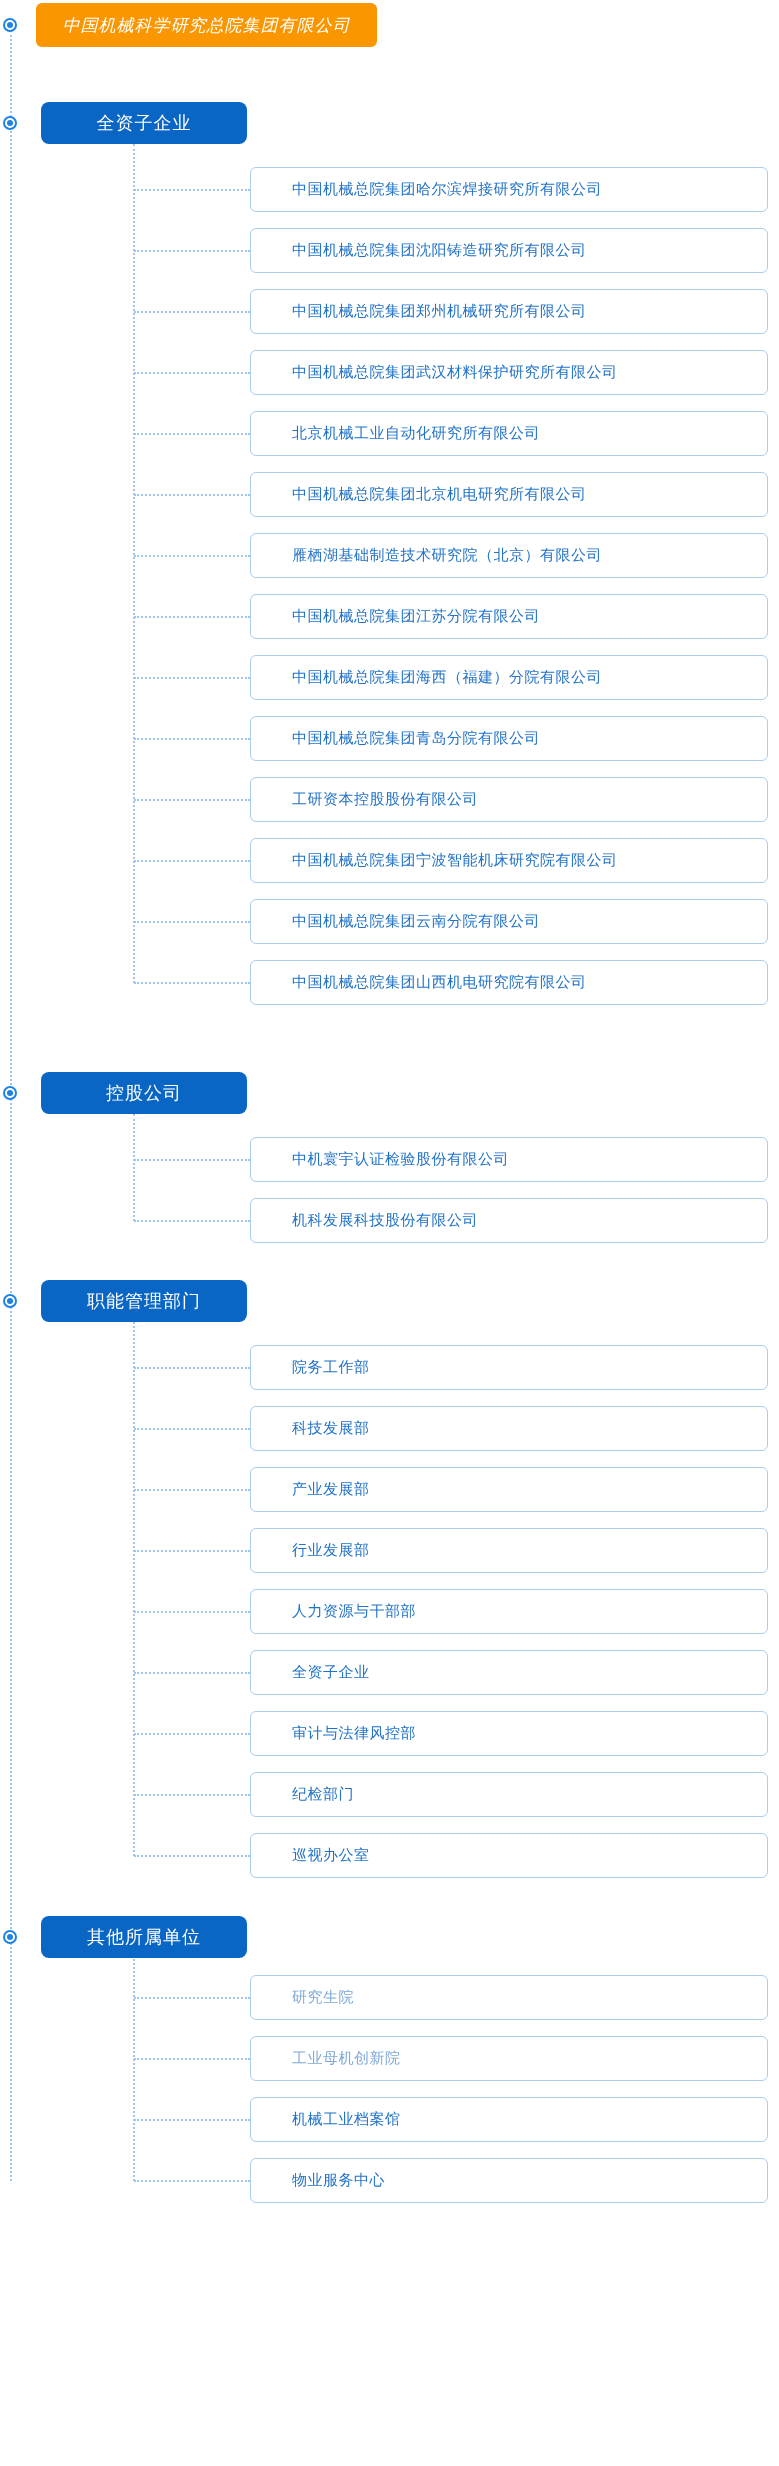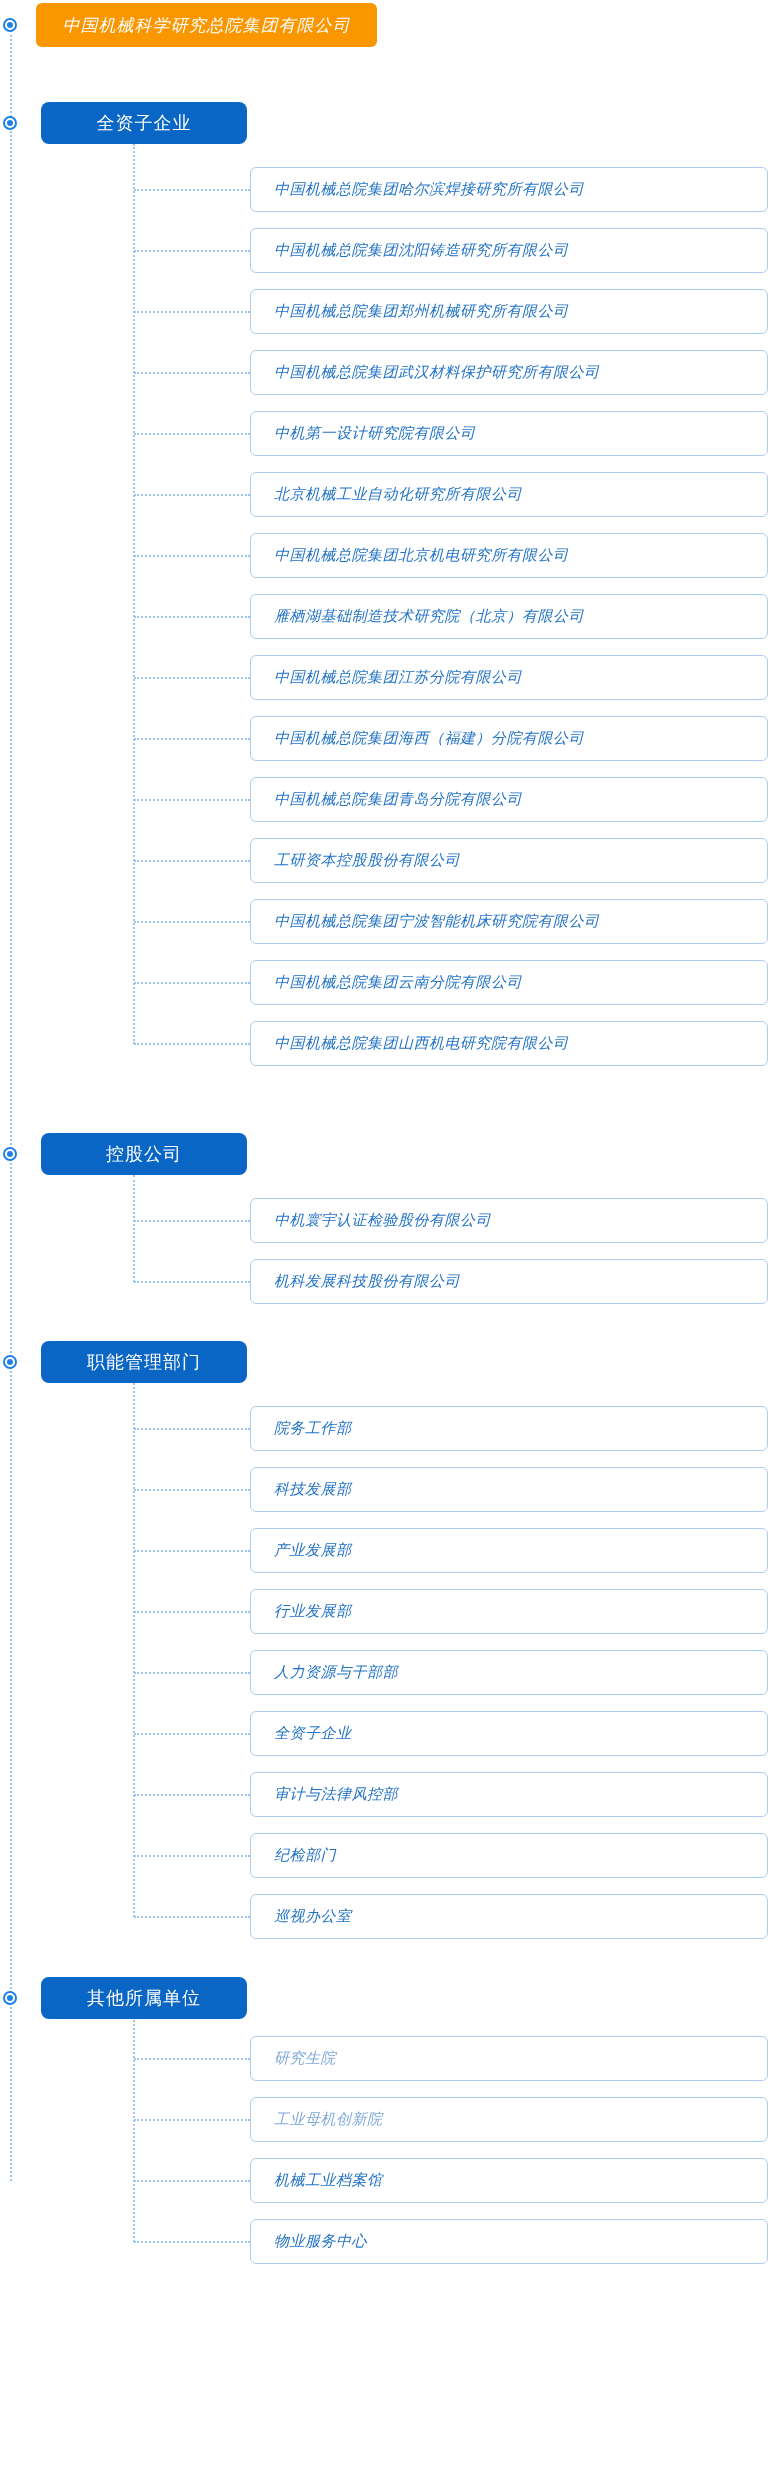--- a/index.html
+++ b/index.html
@@ -57,22 +57,22 @@
   #sections .section:nth-child(4) .items{margin-top:17px;}
   
   .items::before{
     content:"";position:absolute;left:-117px;top:-23px;bottom:22px;width:0;
     border-left:2px dotted var(--connector);
   }
   #sections .section:nth-child(4) .items::before{top:-36px;}
   .item{
     position:relative;width:518px;height:45px;background:#fff;
     border:1px solid var(--item-border);border-radius:6px;
-    display:flex;align-items:center;padding-left:23px;
-    color:var(--item-text);font-size:15px;letter-spacing:0.5px;cursor:pointer;font-style:italic;
+    display:flex;align-items:center;padding-left:41px;
+    color:var(--item-text);font-size:15px;letter-spacing:0.5px;cursor:pointer;
   }
   .item + .item{margin-top:16px;}
   .item.muted{color:var(--item-text-muted);}
   
   .item::before{
     content:"";position:absolute;left:-117px;top:21px;width:116px;height:0;
     border-top:2px dotted var(--connector);
   }
 </style>
 </head>
@@ -98,21 +98,20 @@
     </div>
     <div class="items">
   <div class="item">中国机械总院集团哈尔滨焊接研究所有限公司</div>
 
   <div class="item">中国机械总院集团沈阳铸造研究所有限公司</div>
 
   <div class="item">中国机械总院集团郑州机械研究所有限公司</div>
 
   <div class="item">中国机械总院集团武汉材料保护研究所有限公司</div>
 
-  <div class="item">中机第一设计研究院有限公司</div>
 
   <div class="item">北京机械工业自动化研究所有限公司</div>
 
   <div class="item">中国机械总院集团北京机电研究所有限公司</div>
 
   <div class="item">雁栖湖基础制造技术研究院（北京）有限公司</div>
 
   <div class="item">中国机械总院集团江苏分院有限公司</div>
 
   <div class="item">中国机械总院集团海西（福建）分院有限公司</div>

